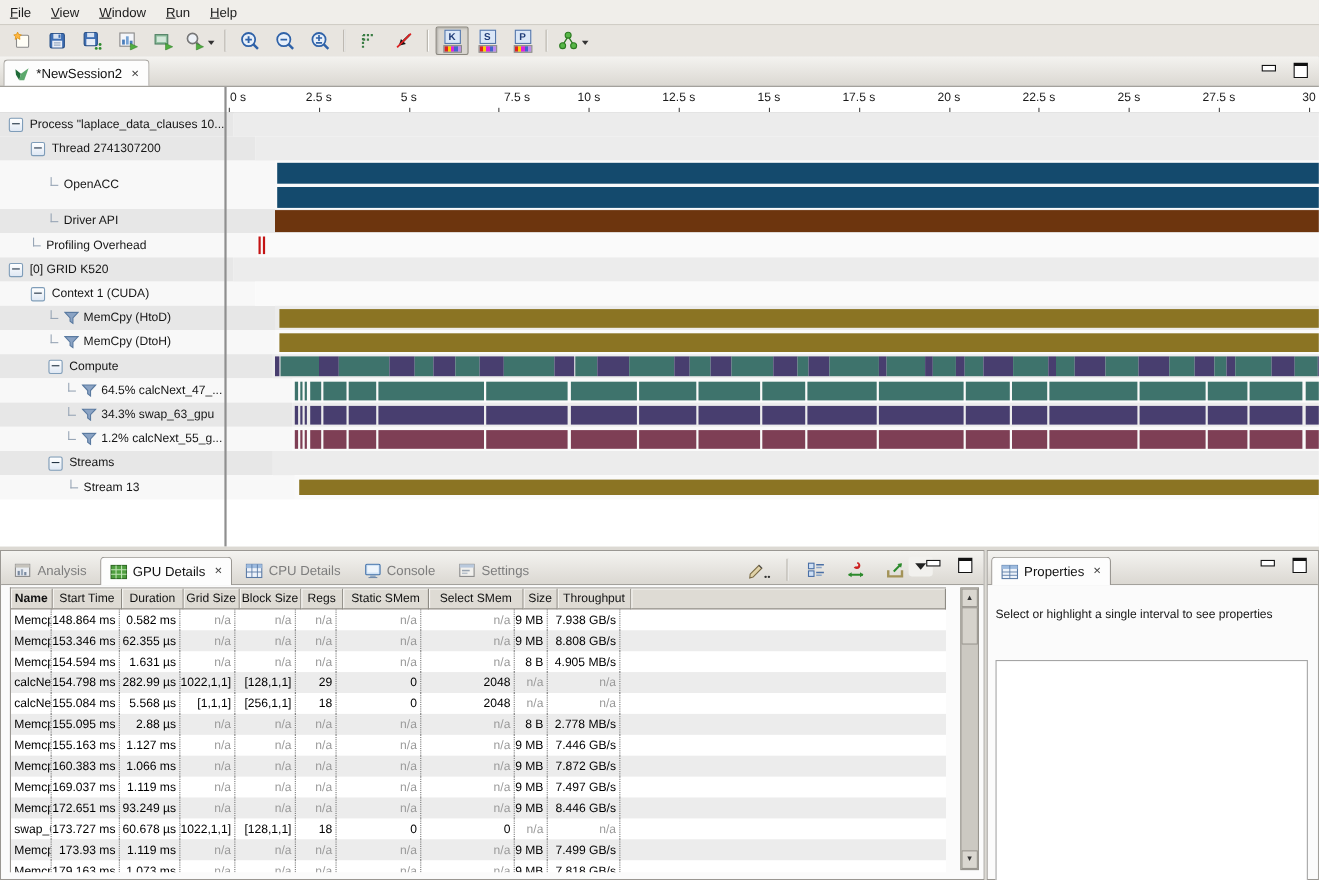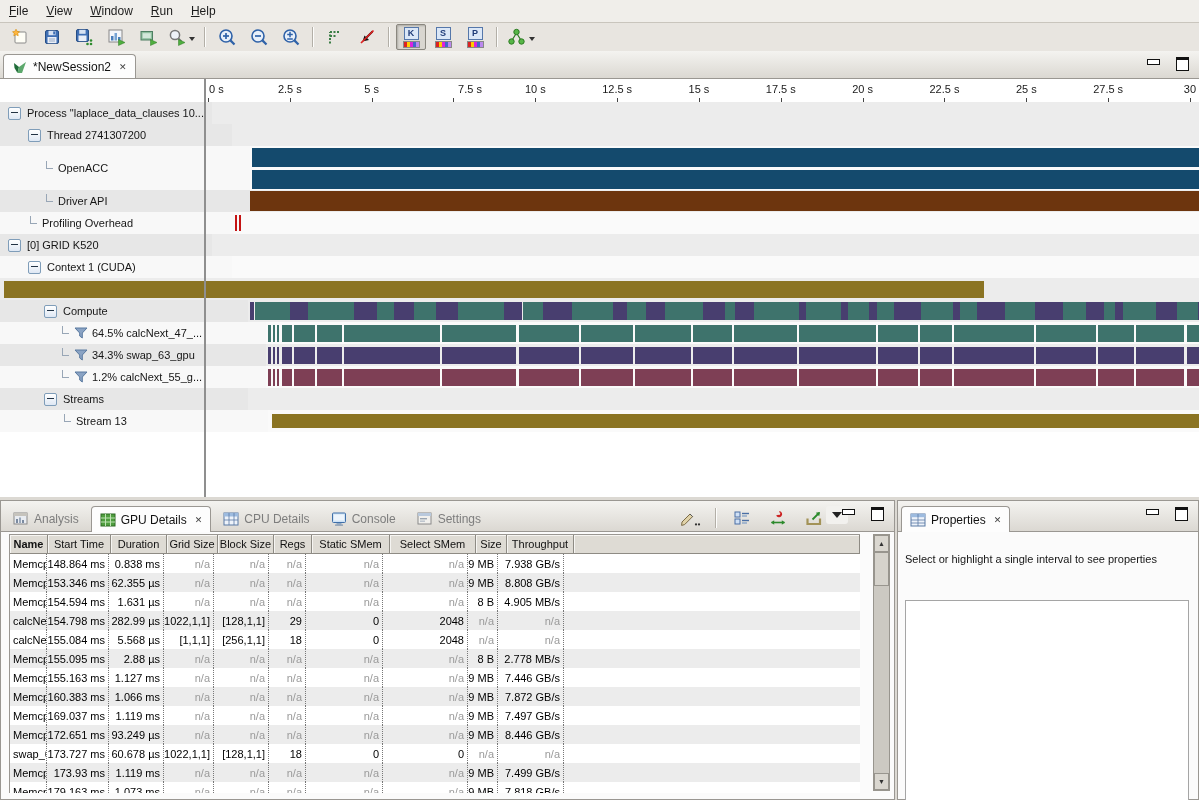--- a/index.html
+++ b/index.html
@@ -331,20 +331,39 @@
             <div class="ttrack"></div>
           </div>
           <div class="trow shade-w" style="height: 22px;">
             <div class="tlabel" style="padding-left: 28px;">
               <span class="expander"></span>
               <span>Context 1 (CUDA)</span>
             </div>
             <div class="ttrack"></div>
           </div>
           <div class="trow shade-g" style="height: 22px;">
+            <div class="tlabel" style="padding-left: 46px;">
+              <span class="lcorner"></span>
+              <span class="icn" style="margin-right: 4px;"><svg width="14" height="12">
+                  <path d="M1 1 13 1 8.3 6 8.3 11 5.7 9 5.7 6z" fill="#8aa3c4" stroke="#5a7aa0"></path>
+                </svg></span>
+              <span>MemCpy (HtoD)</span>
+            </div>
+            <div class="ttrack">
+              <div class="seg" style="left: 4px; width: 980px; top: 2.5px; height: 17px; background: rgb(139, 116, 35);"></div>
+            </div>
+          </div>
+          <div class="trow shade-w" style="height: 22px;">
+            <div class="tlabel" style="padding-left: 46px;">
+              <span class="lcorner"></span>
+              <span class="icn" style="margin-right: 4px;"><svg width="14" height="12">
+                  <path d="M1 1 13 1 8.3 6 8.3 11 5.7 9 5.7 6z" fill="#8aa3c4" stroke="#5a7aa0"></path>
+                </svg></span>
+              <span>MemCpy (DtoH)</span>
+            </div>
             <div class="ttrack">
               <div class="seg" style="left: 4px; width: 980px; top: 2.5px; height: 17px; background: rgb(139, 116, 35);"></div>
             </div>
           </div>
           <div class="trow shade-g" style="height: 22px;">
             <div class="tlabel" style="padding-left: 44px;">
               <span class="expander"></span>
               <span>Compute</span>
             </div>
             <div class="ttrack">
@@ -618,21 +637,21 @@
               <div class="hcell" style="flex: 1 1 0%;"></div>
             </div>
             <div class="drow">
               <div class="dcell" style="width: 37px;">
                 <span>Memcpy</span>
               </div>
               <div class="dcell right" style="width: 62px;">
                 <span>148.864 ms</span>
               </div>
               <div class="dcell right" style="width: 55px;">
-                <span>0.838 ms</span>
+                <span>0.582 ms</span>
               </div>
               <div class="dcell right" style="width: 50px;">
                 <span class="na">n/a</span>
               </div>
               <div class="dcell right" style="width: 55px;">
                 <span class="na">n/a</span>
               </div>
               <div class="dcell right" style="width: 37px;">
                 <span class="na">n/a</span>
               </div>

